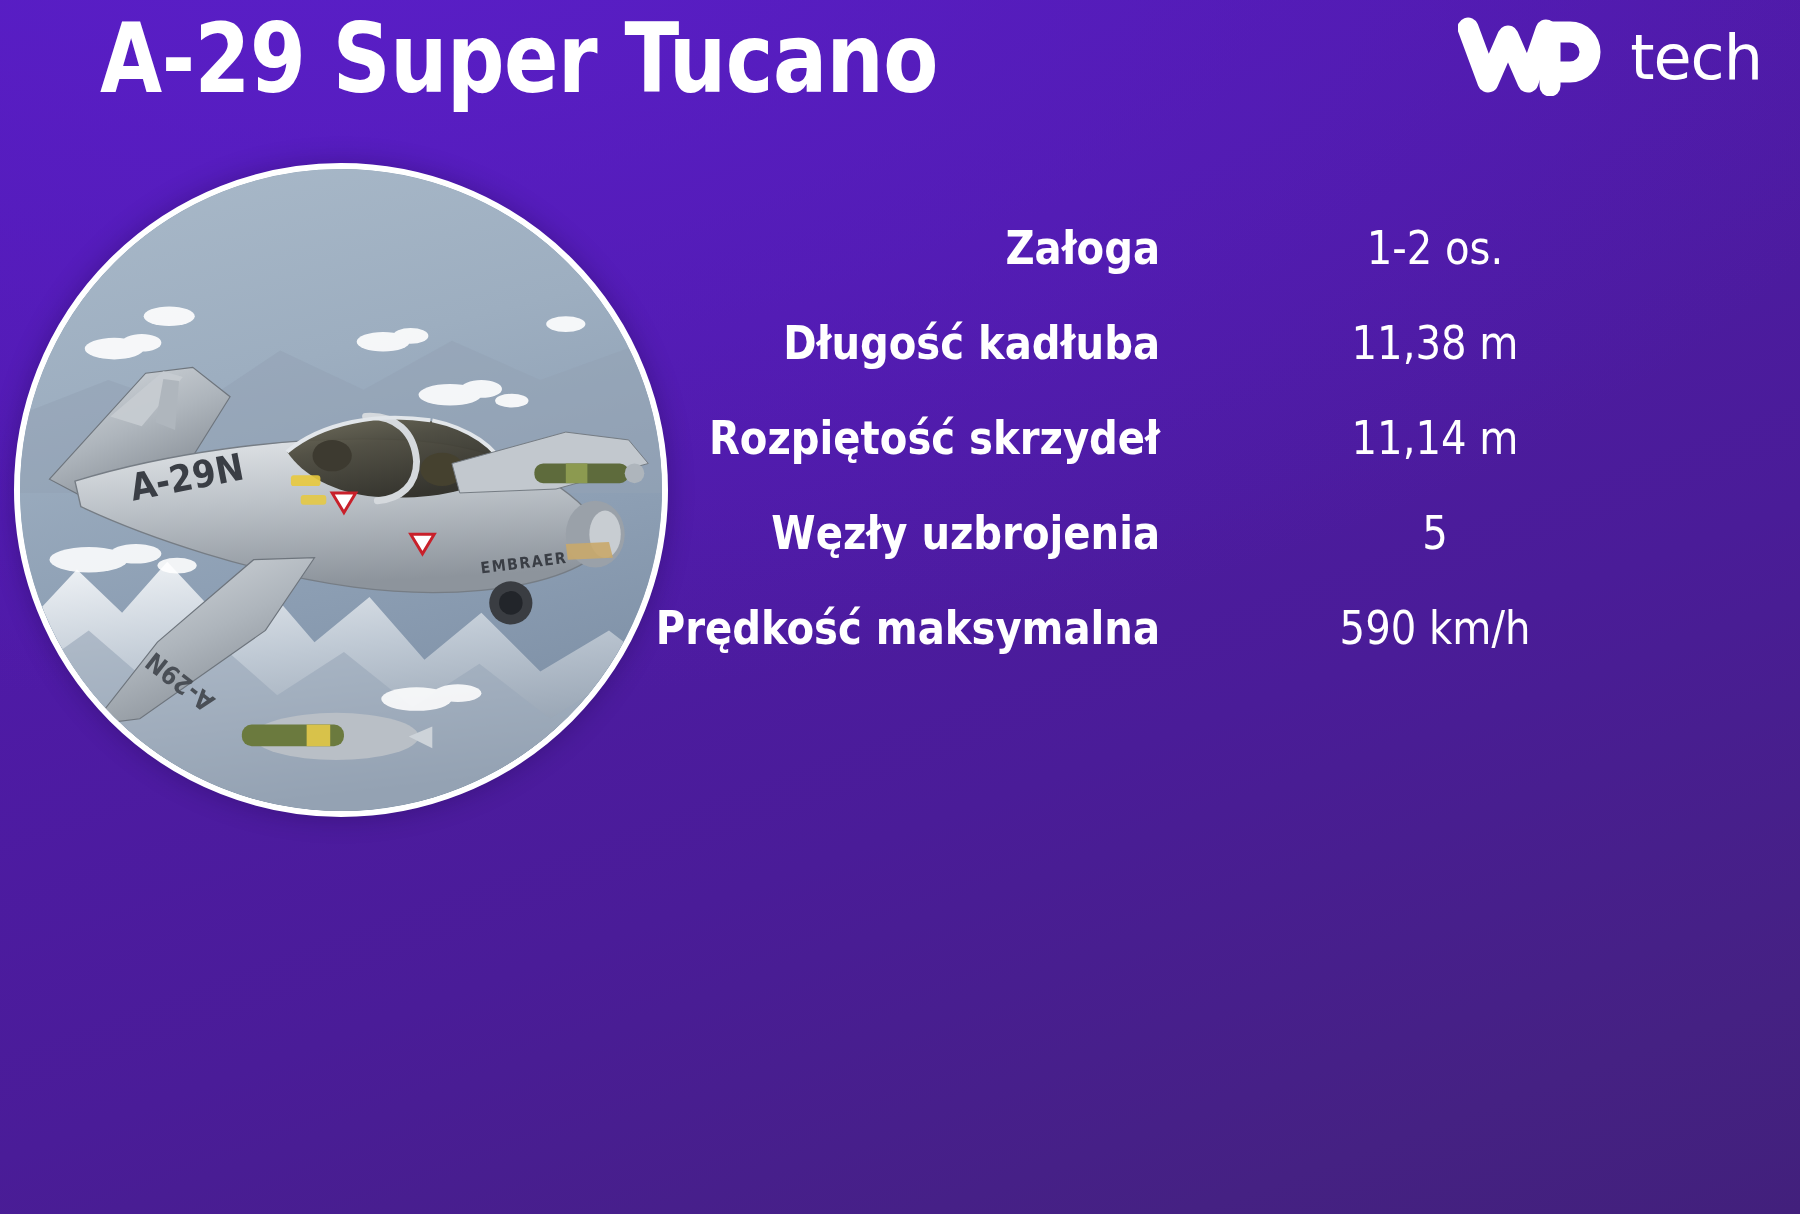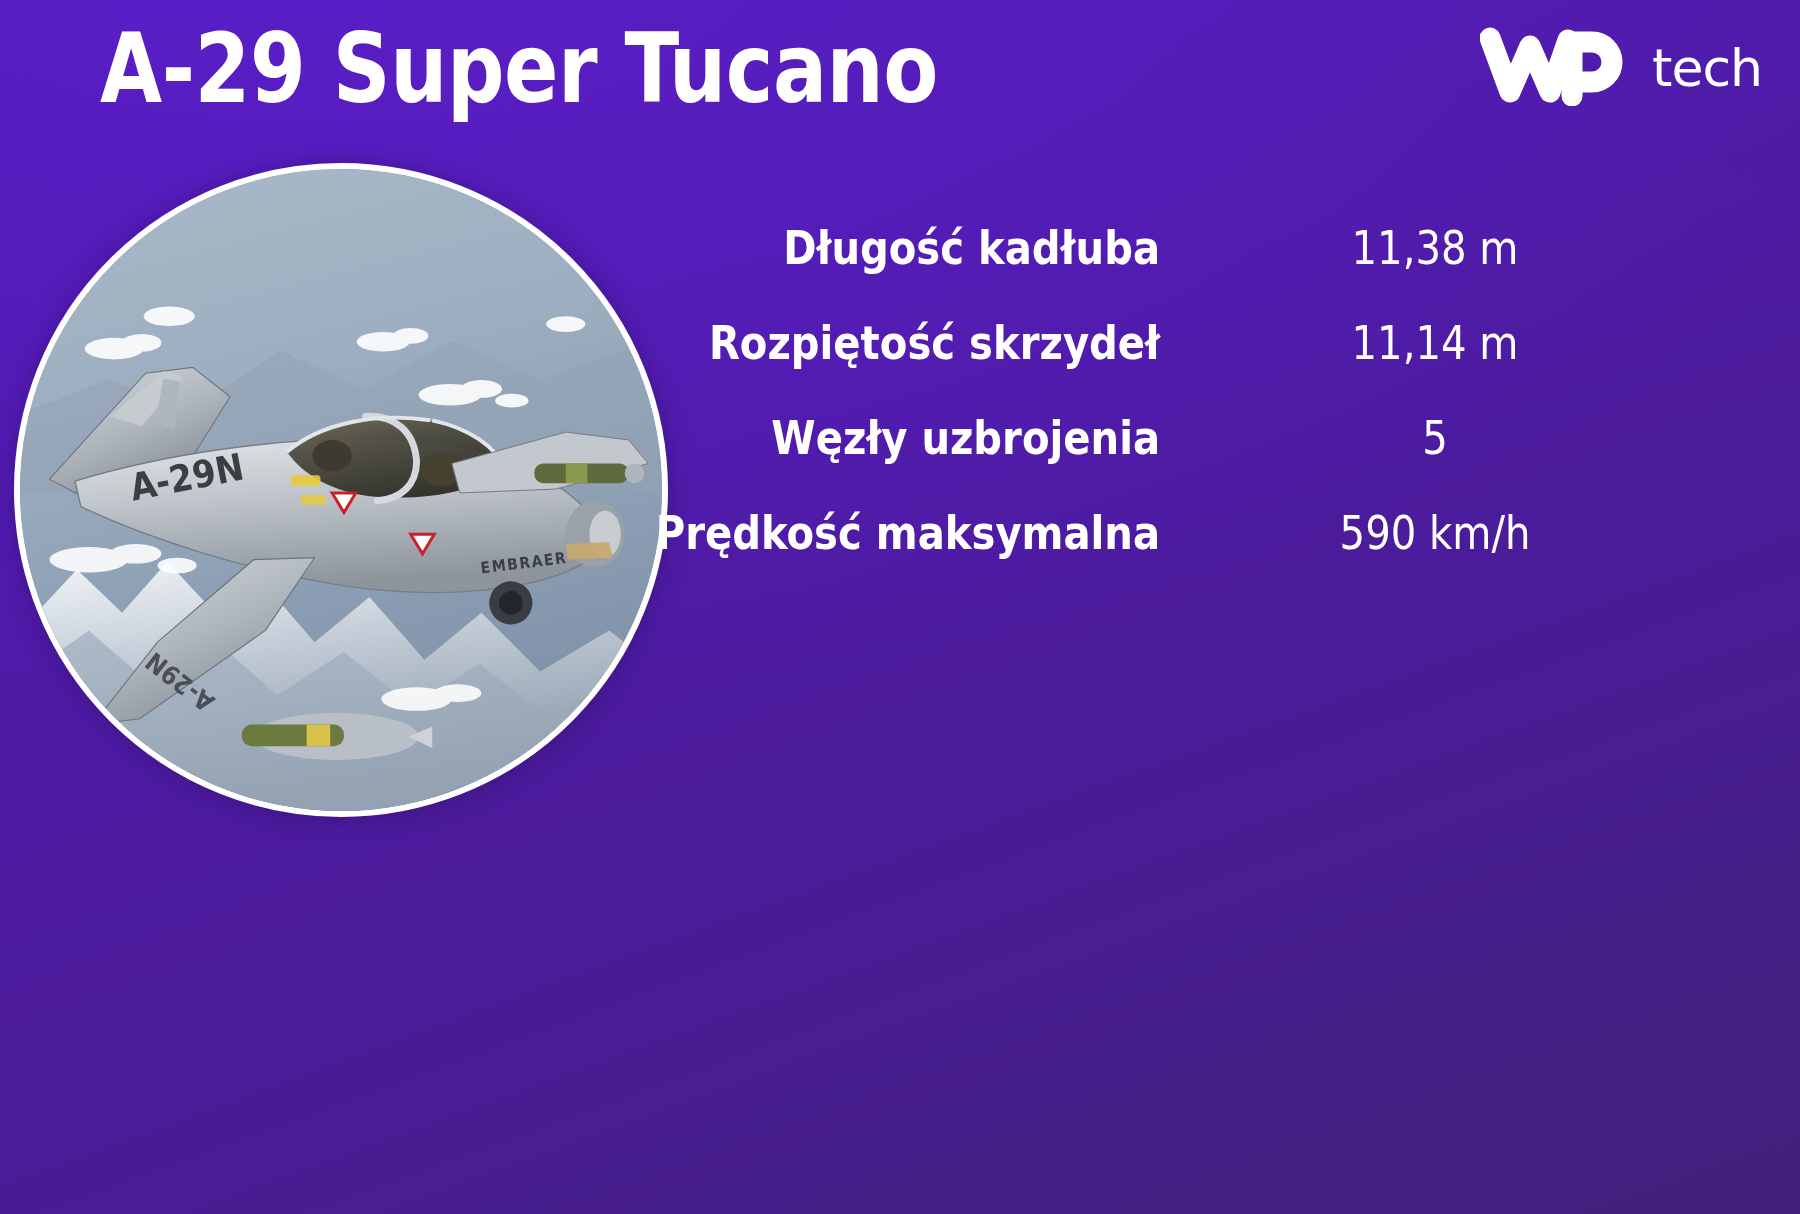--- a/index.html
+++ b/index.html
@@ -12,21 +12,21 @@
   body {
     position:relative;
     background:
       radial-gradient(ellipse 150% 110% at 18% -10%, #5A1FC8 0%, rgba(90,31,200,0) 62%),
       linear-gradient(160deg, #5218B6 0%, #4F1AA8 32%, #4A1C98 62%, #452183 88%, #42207C 100%);
     -webkit-font-smoothing:antialiased;
   }
 
   
   #header {
-    position:absolute; top:10px; left:0; width:1800px; height:130px;
+    position:absolute; top:0; left:0; width:1800px; height:130px;
   }
   #page-title {
     position:absolute;
     left:100px; top:5px;
     font-family:"DejaVu Sans Condensed","Liberation Sans Narrow","Liberation Sans", sans-serif;
     font-size:97px;
     font-weight:700;
     letter-spacing:-0.5px;
     color:#FFFFFF;
     white-space:nowrap;
@@ -40,21 +40,21 @@
     position:absolute;
     right:38px; top:14px;
     height:84px;
     display:flex;
     align-items:center;
     gap:22px;
   }
   #wp-mark { display:block; }
   #brand-word {
     font-family:"DejaVu Sans","Liberation Sans", sans-serif;
-    font-size:52px;
+    font-size:62px;
     font-weight:400;
     color:#FFFFFF;
     line-height:62px;
     letter-spacing:-1px;
     position:relative;
     top:2px;
   }
 
   
   #aircraft-photo {
@@ -254,20 +254,24 @@
       </g>
 
       <rect x="276" y="312" width="30" height="11" rx="3" fill="#E8C93C" opacity="0.9"></rect>
       <rect x="286" y="332" width="26" height="10" rx="3" fill="#E8C93C" opacity="0.85"></rect>
     </g>
   </svg>
 </div>
 
 <div id="spec-table">
     <div class="spec-row">
+      <div class="spec-label">Załoga</div>
+      <div class="spec-value">1-2 os.</div>
+    </div>
+    <div class="spec-row">
       <div class="spec-label">Długość kadłuba</div>
       <div class="spec-value">11,38 m</div>
     </div>
     <div class="spec-row">
       <div class="spec-label">Rozpiętość skrzydeł</div>
       <div class="spec-value">11,14 m</div>
     </div>
     <div class="spec-row">
       <div class="spec-label">Węzły uzbrojenia</div>
       <div class="spec-value">5</div>

